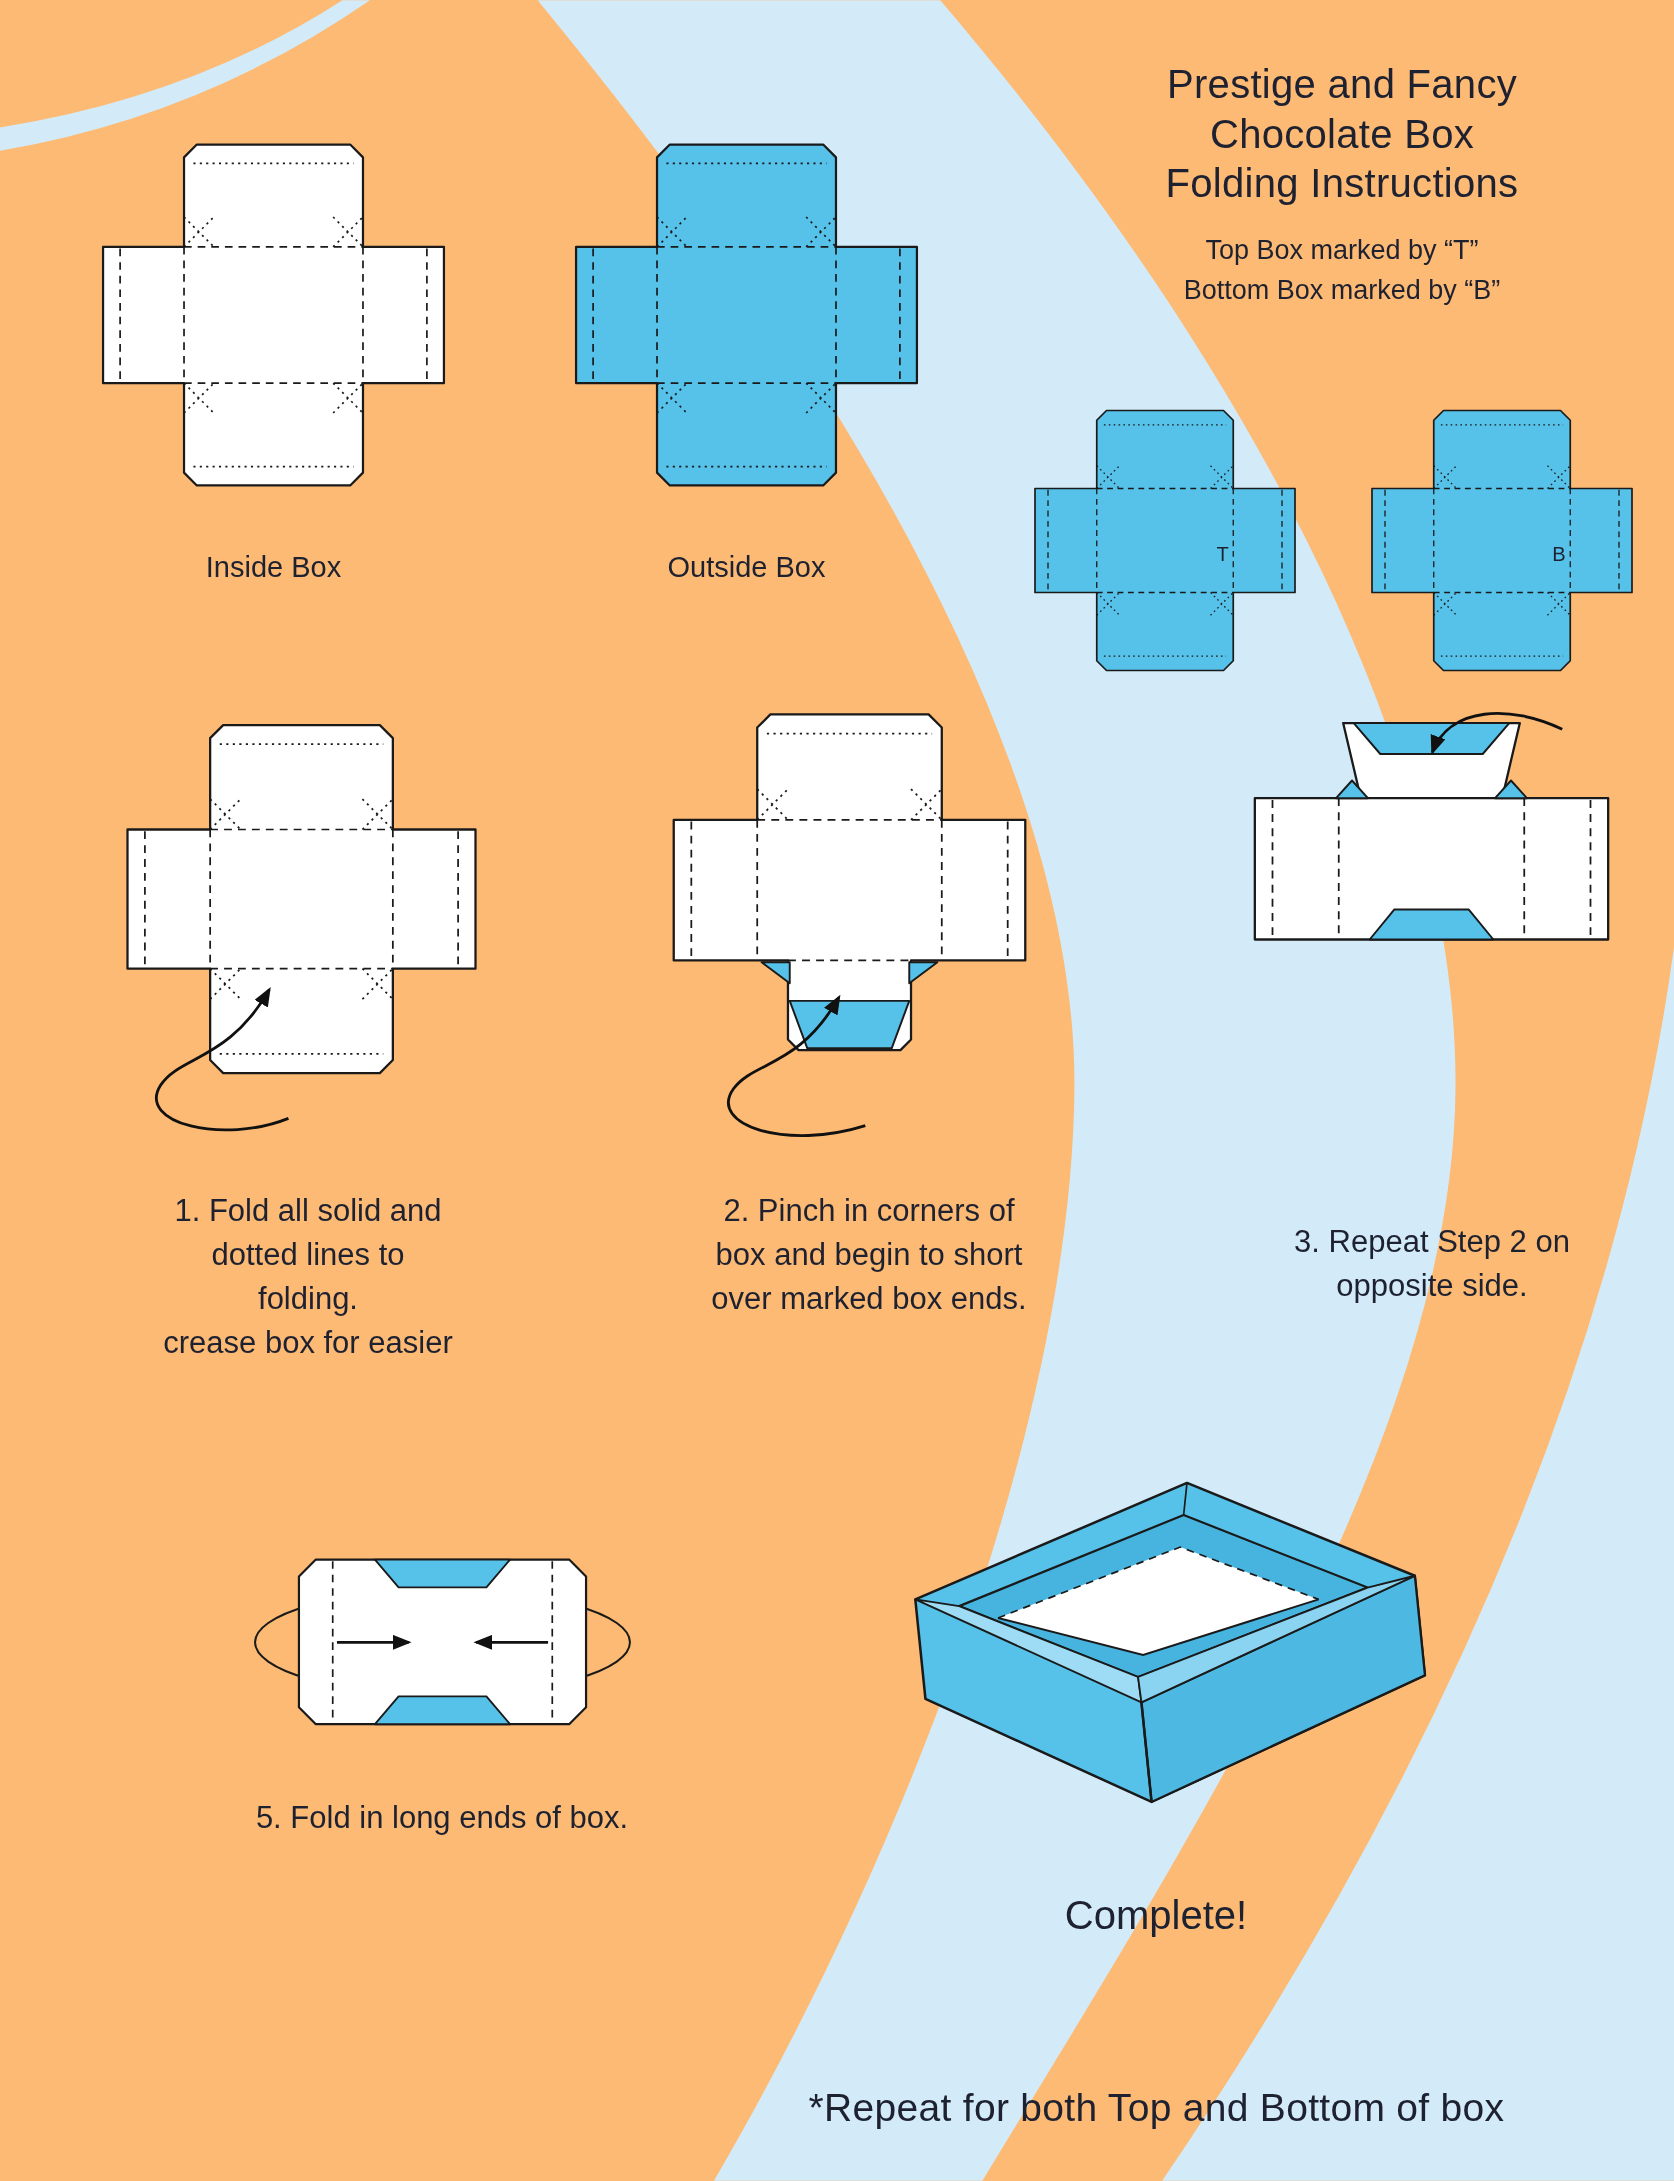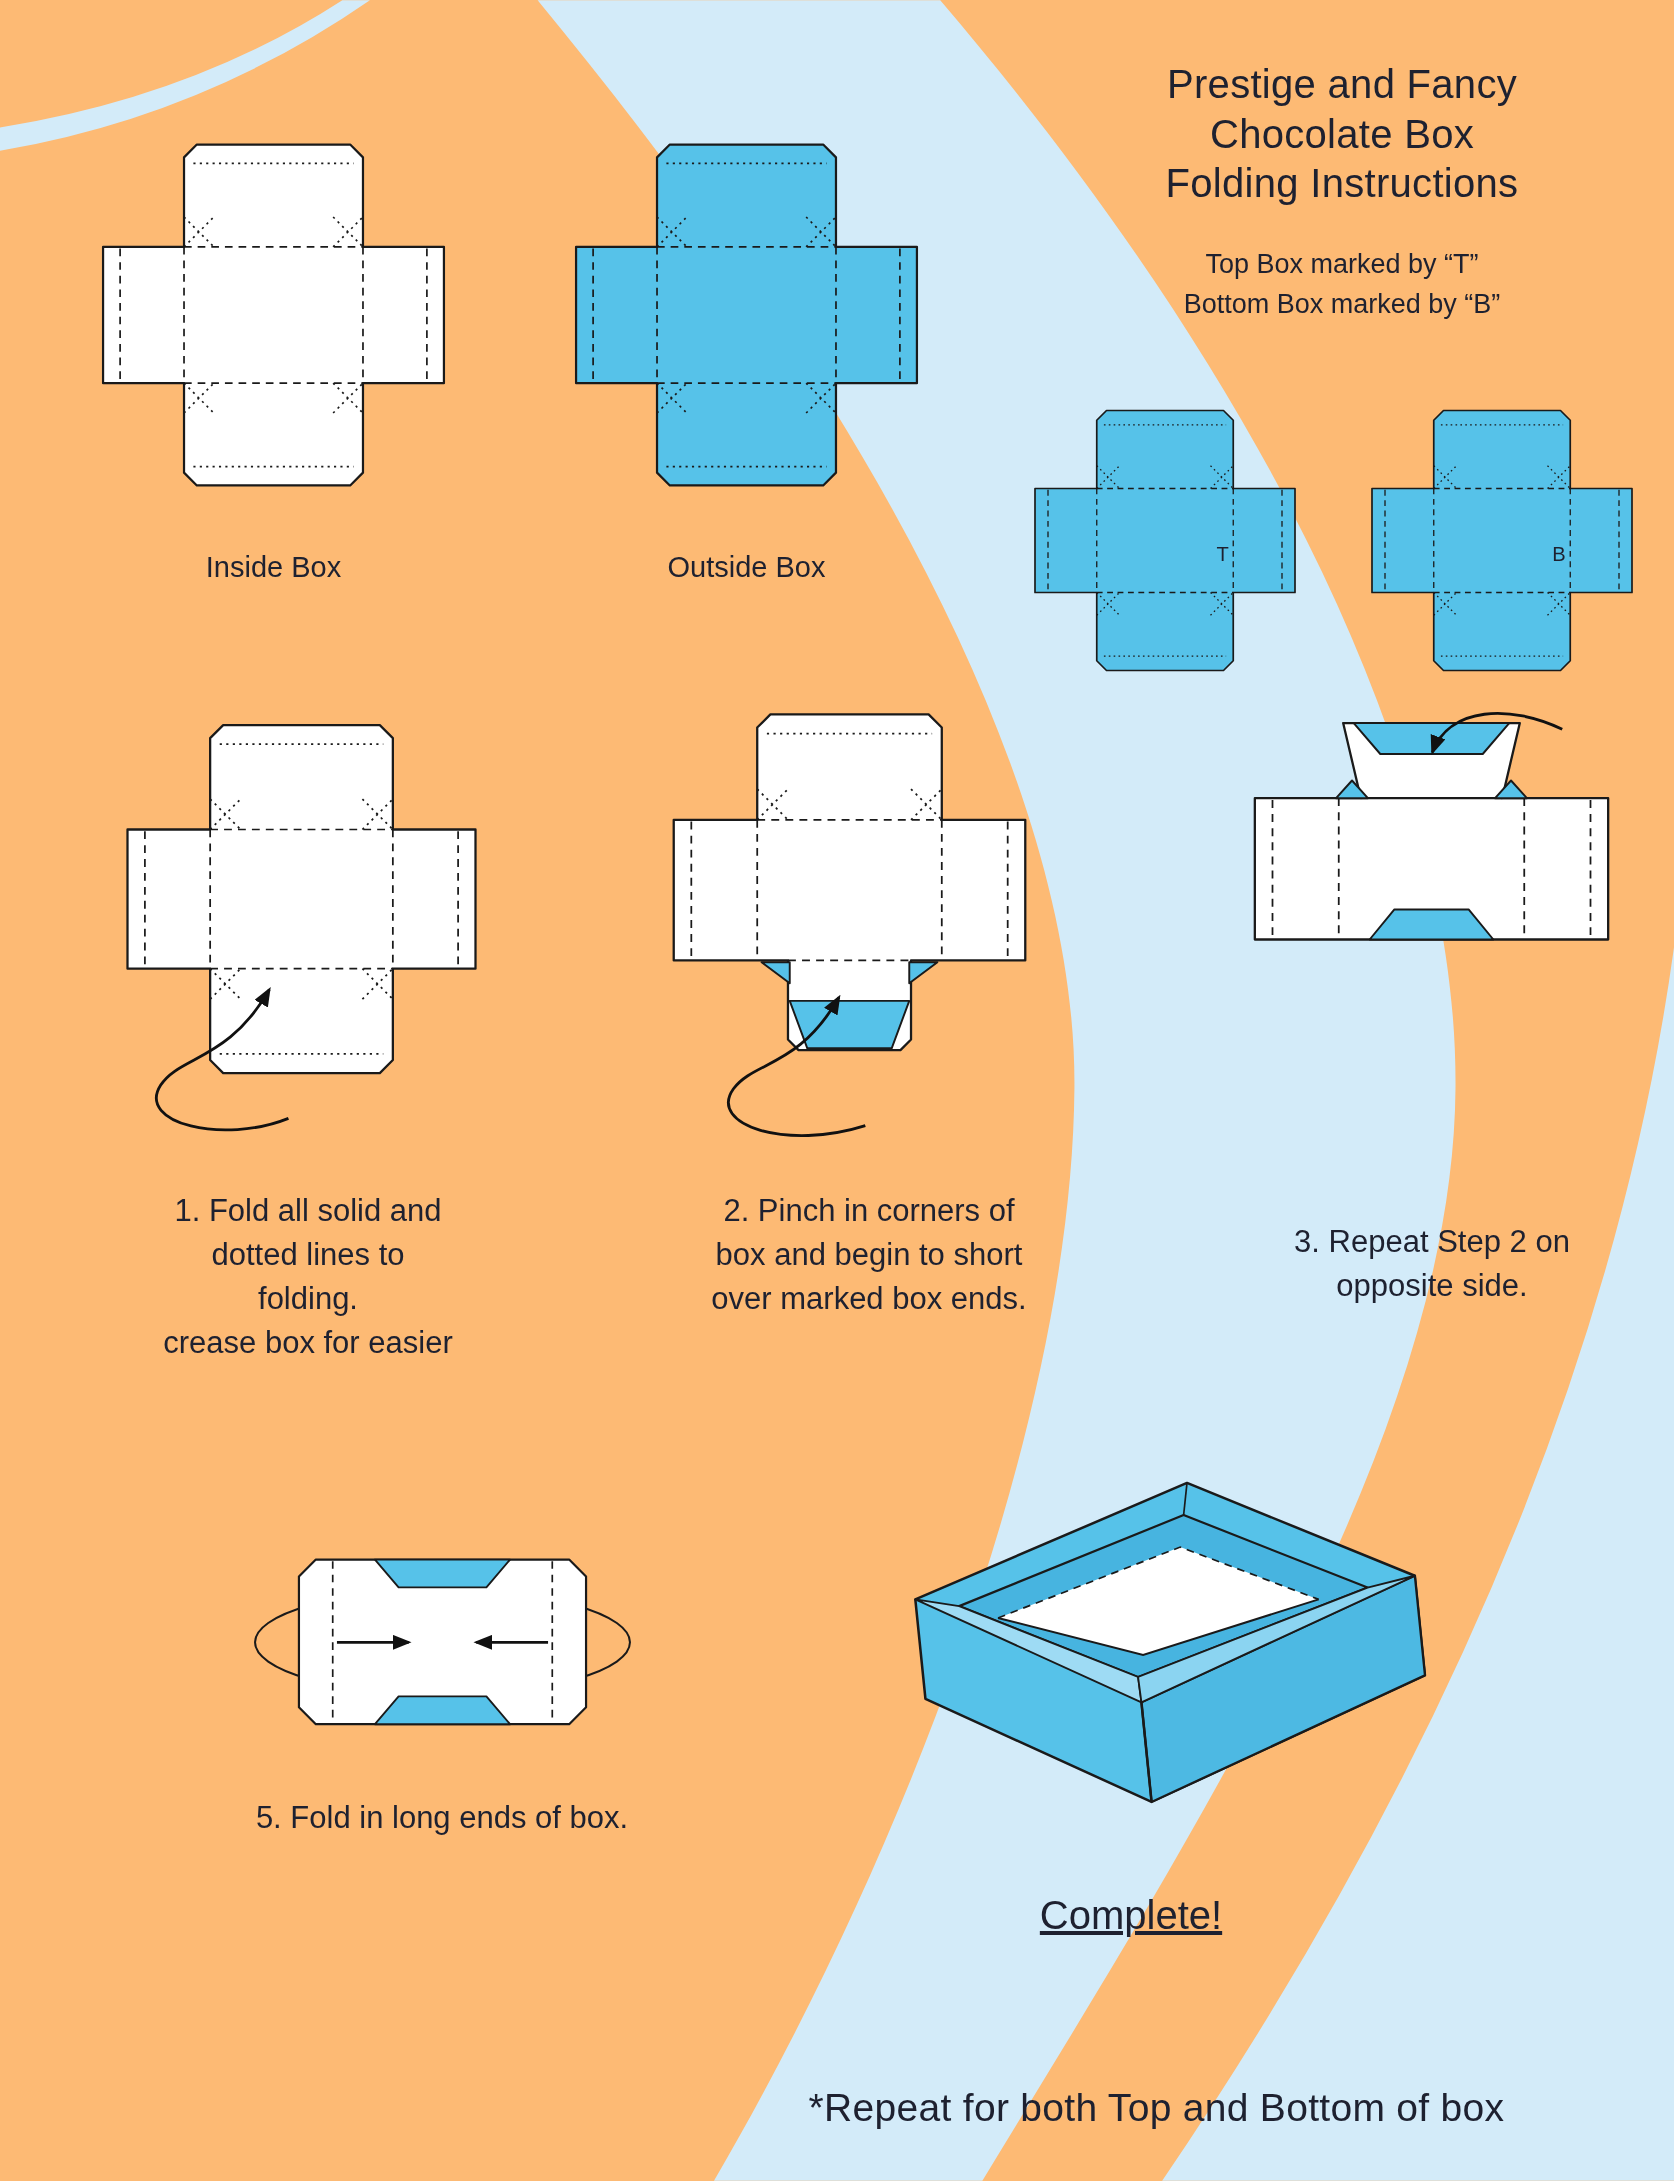--- a/index.html
+++ b/index.html
@@ -6,21 +6,21 @@
   html,body { background:#ffffff; }
   .page {
     position:relative; width:1674px; height:2181px; overflow:hidden;
     background:#fdba74; color:var(--text,#1e2130);
     font-family:"Liberation Sans", sans-serif;
   }
   .bg { position:absolute; inset:0; z-index:0; }
   .layer { position:absolute; z-index:1; }
   .center { text-align:center; }
   .title-line { font-size:40px; font-weight:500; line-height:1.24; letter-spacing:0.3px; }
-  .subtitle { margin-top:35px;text-align:center; }
+  .subtitle { margin-top:21px;text-align:center; }
   .subtitle-line { font-size:27px; font-weight:400; line-height:1.5; }
   .dlabel { font-size:29px; }
   .caption-line { font-size:31px; line-height:1.42; }
   .big { font-size:40px; }
   .footnote { font-size:39px; letter-spacing:0.3px; }
   svg { display:block; overflow:visible; }
 
   .swoosh { fill:var(--background-swoosh,#d3ebf9); }
 
   .outline { stroke:var(--outline,#1a1a1a); stroke-width:2.6; stroke-linejoin:round; }
@@ -186,18 +186,18 @@
     <polygon points="298,282 622,132 634,250 310,400" fill="#4db9e3" stroke="var(--outline,#1a1a1a)" stroke-width="2.6" stroke-linejoin="round"></polygon>
     <polygon points="82,168 348,60 566,146 294,252" fill="#47b4e0" stroke="var(--outline,#1a1a1a)" stroke-width="2.6" stroke-linejoin="round"></polygon>
     <polygon points="128,182 344,98 508,160 300,226" fill="#ffffff"></polygon>
     <path class="solidline" d="M128,182 L300,226 L508,160"></path>
     <path d="M128,182 L344,98 L508,160" fill="none" stroke="var(--outline,#1a1a1a)" stroke-width="2" stroke-dasharray="9 7"></path>
     <polygon points="30,160 298,282 294,252 82,168" fill="#9edbf4" stroke="var(--outline,#1a1a1a)" stroke-width="2.2" stroke-linejoin="round"></polygon>
     <polygon points="298,282 622,132 566,146 294,252" fill="#8bd4f1" stroke="var(--outline,#1a1a1a)" stroke-width="2.2" stroke-linejoin="round"></polygon>
     <line x1="298" y1="282" x2="310" y2="400" stroke="var(--outline,#1a1a1a)" stroke-width="3"></line>
     <line x1="352" y1="22" x2="348" y2="60" stroke="var(--outline,#1a1a1a)" stroke-width="2"></line>
   </svg>
-  <div class="layer center big" style="left:916px; top:1893px; width:430px;text-decoration:underline;">Complete!</div>
+  <div class="layer center big" style="left:941px; top:1893px; width:430px;">Complete!</div>
 
   <div class="layer center footnote" style="left:699px; top:2086px; width:915px;">*Repeat for both Top and Bottom of box</div>
 
 </div>
 
 
 </body></html>

